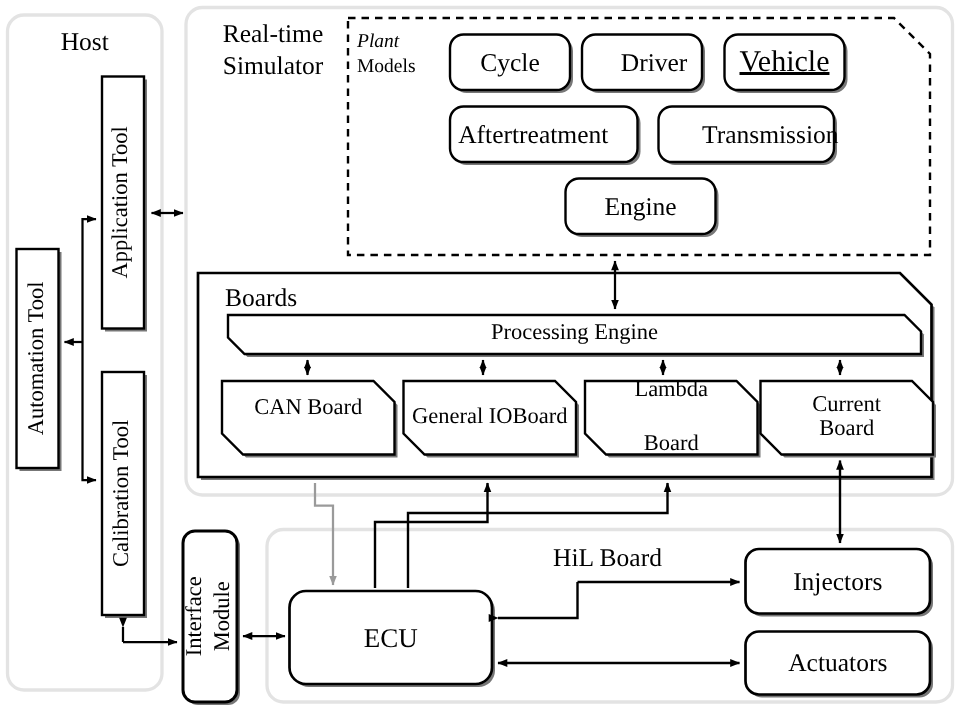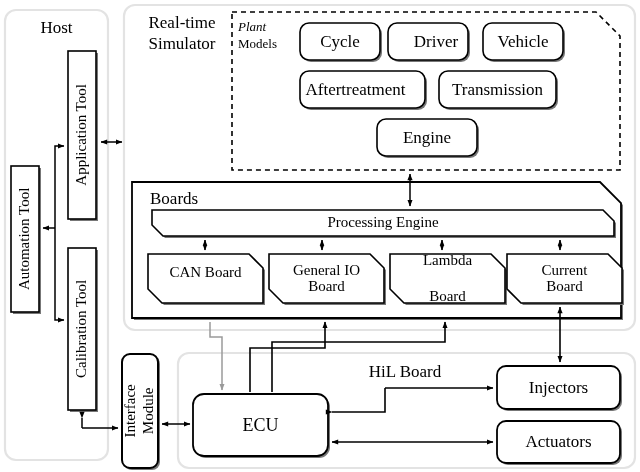--- a/index.html
+++ b/index.html
@@ -136,33 +136,33 @@
   </div>
 
   <div class="lbl" style="left:132px;top:12px;width:100px;height:22px;font-size:17px;">Real-time</div>
   <div class="lbl" style="left:132px;top:33px;width:100px;height:22px;font-size:17px;">Simulator</div>
 
   <div class="lbl" style="left:238px;top:18px;width:58px;height:18px;font-size:13px;justify-content:flex-start;font-style:italic;">Plant</div>
   <div class="lbl" style="left:238px;top:35px;width:58px;height:18px;font-size:13px;justify-content:flex-start;">Models</div>
 
   <div class="lbl" style="left:300px;top:23px;width:80px;height:37px;font-size:17px;">Cycle</div>
   <div class="lbl" style="left:388px;top:23px;width:96px;height:37px;font-size:17px;">Driver</div>
-  <div class="lbl" style="left:483px;top:23px;width:80px;height:37px;font-size:17px;">Vehicle</div>
+  <div class="lbl" style="left:483px;top:23px;width:80px;height:37px;font-size:20px;text-decoration:underline;">Vehicle</div>
   <div class="lbl" style="left:300px;top:71px;width:111px;height:37px;font-size:17px;">Aftertreatment</div>
-  <div class="lbl" style="left:439px;top:71px;width:117px;height:37px;font-size:17px;">Transmission</div>
+  <div class="lbl" style="left:439px;top:71px;width:117px;height:37px;font-size:17px;padding-left:16px;">Transmission</div>
   <div class="lbl" style="left:150px;top:188px;width:90px;height:22px;font-size:17px;justify-content:flex-start;">Boards</div>
 
   <div class="lbl" style="left:377px;top:119px;width:100px;height:37px;font-size:17px;">Engine</div>
 
   <div class="lbl" style="left:152px;top:210px;width:462px;height:26px;font-size:15px;">Processing Engine</div>
 
   <div class="lbl" style="left:148px;top:254px;width:115px;height:37px;font-size:15px;flex-direction:column;">
     <span>CAN Board</span>
   </div>
-  <div class="lbl" style="left:269px;top:254px;width:115px;height:49px;font-size:15px;flex-direction:column;">
+  <div class="lbl" style="left:269px;top:254px;width:115px;height:49px;font-size:15px;flex-direction:row;">
     <span>General IO</span>
     <span>Board</span>
   </div>
   <div class="lbl" style="left:390px;top:254px;width:115px;height:49px;font-size:15px;flex-direction:column;gap:20px;">
     <span>Lambda</span>
     <span>Board</span>
   </div>
   <div class="lbl" style="left:507px;top:254px;width:115px;height:49px;font-size:15px;flex-direction:column;">
     <span>Current</span>
     <span>Board</span>

